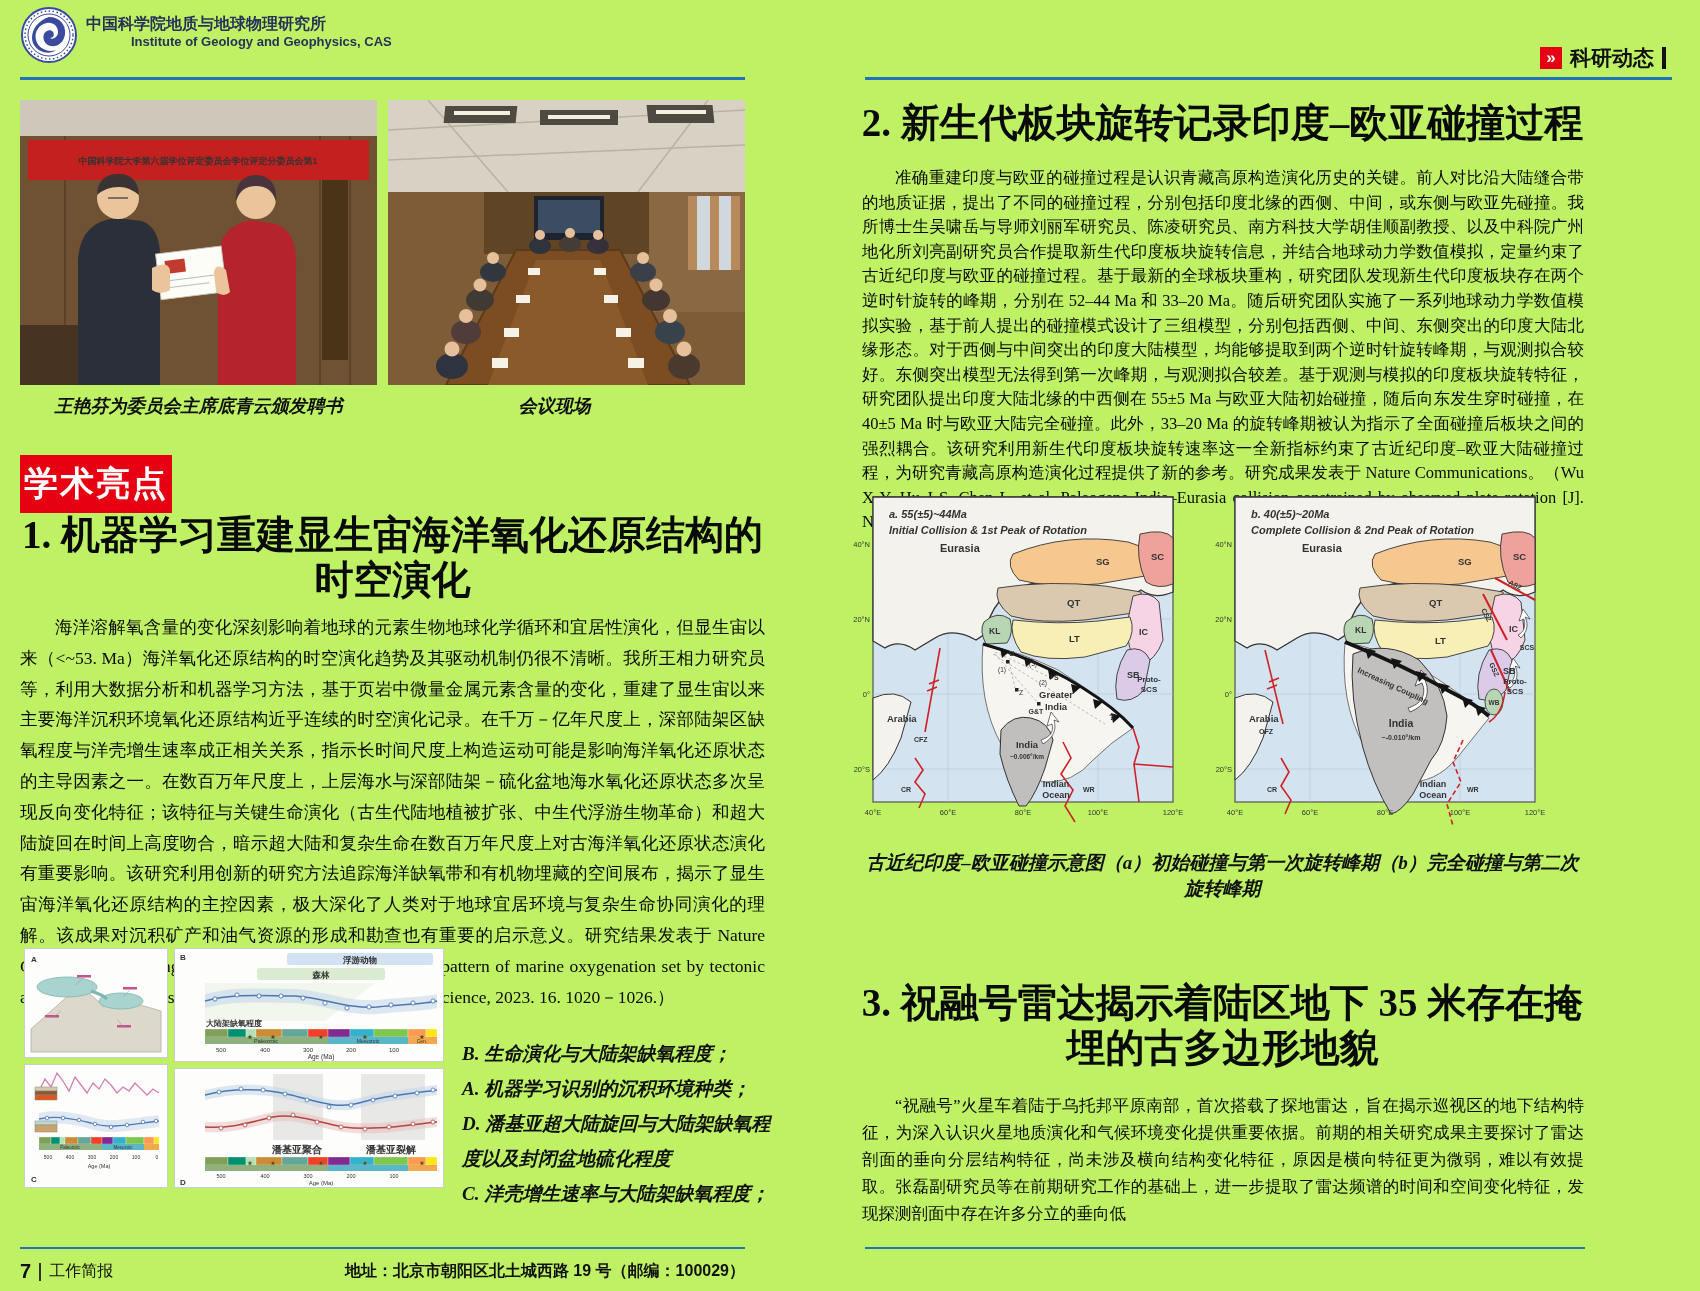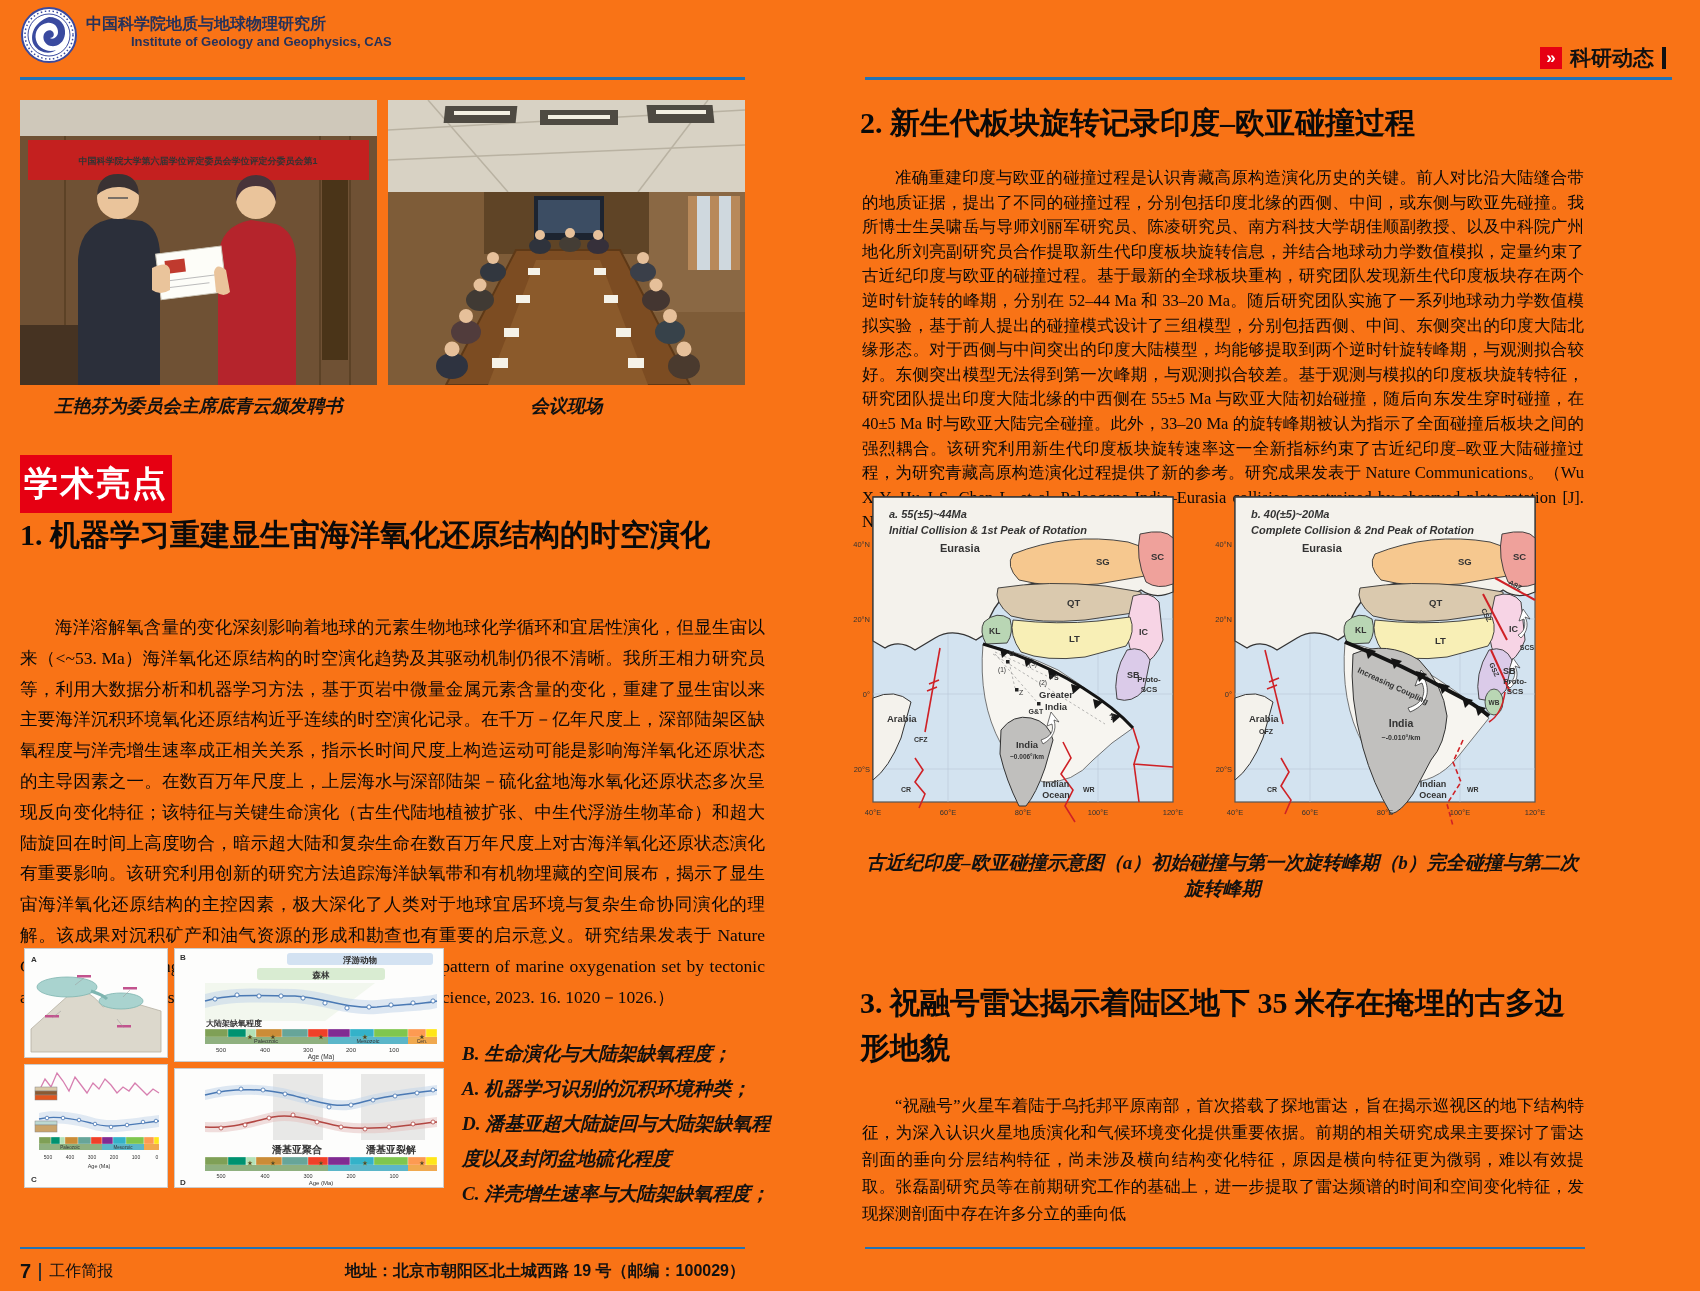--- a/index.html
+++ b/index.html
@@ -1,35 +1,35 @@
 <!DOCTYPE html>
 <html><head>
 <meta charset="utf-8">
 <style>
   html,body{margin:0;padding:0;background:#fff;}
-  .sheet{position:relative;width:1700px;height:1291px;background:#f97316;overflow:hidden;
+  .sheet{position:relative;width:1700px;height:1291px;background:#bef264;overflow:hidden;
          font-family:"Liberation Serif",serif;color:#111;}
   .abs{position:absolute;}
   
   .orgcn{font-family:"Liberation Sans",sans-serif;font-weight:bold;font-size:16px;color:#27325a;line-height:1.25;}
   .orgen{font-family:"Liberation Sans",sans-serif;font-weight:bold;font-size:13px;color:#27325a;margin-left:45px;}
   .tagwrap{display:flex;align-items:center;gap:8px;font-family:"Liberation Sans",sans-serif;}
   .tagbox{width:22px;height:22px;background:#e60012;color:#fff;font-weight:bold;font-size:17px;
           display:flex;align-items:center;justify-content:center;}
   .taglabel{font-size:21px;font-weight:bold;color:#111;}
   .tagbar{width:4px;height:22px;background:#111;}
   .rule{background:#2273b5;height:3px;}
   .frule{background:#2273b5;height:2px;}
   
   .photo{display:block;border:0;}
   .pcap{font-style:italic;font-weight:bold;font-size:18px;text-align:center;color:#111;}
   
   .badge{background:#e60012;color:#fff;font-family:"Liberation Sans",sans-serif;
          font-weight:bold;font-size:34px;padding:6px 4px;display:inline-block;letter-spacing:2px;}
-  .h1{font-weight:bold;font-size:30px;text-align:left;line-height:45px;color:#0a0a0a;}
+  .h1{font-weight:bold;font-size:39px;text-align:center;line-height:45px;color:#0a0a0a;}
   .para{font-size:17.5px;line-height:30.8px;text-align:justify;text-indent:2em;color:#0a0a0a;}
   .para2{font-size:16.5px;line-height:24.6px;text-align:justify;text-indent:2em;color:#0a0a0a;}
   .para3{font-size:16.5px;line-height:27px;text-align:justify;text-indent:2em;color:#0a0a0a;}
   
   .figgrid{display:flex;gap:6px;}
   .figcol{display:flex;flex-direction:column;gap:6px;}
   .panel{background:#fdfdfc;border:1px solid #ccc;}
   .figcaps{font-style:italic;font-weight:bold;font-size:19px;line-height:35px;color:#111;}
   .mapcap{font-style:italic;font-weight:bold;font-size:19px;text-align:center;color:#111;}
   
@@ -161,21 +161,21 @@
       <ellipse cx="296" cy="266" rx="16" ry="13" fill="#4a3a2e"></ellipse>
         <circle cx="296" cy="249" r="7.5" fill="#e6c09a"></circle>
       <ellipse cx="152" cy="146" rx="11" ry="8" fill="#2f333c"></ellipse>
         <circle cx="152" cy="135" r="5" fill="#e6c09a"></circle>
       <ellipse cx="182" cy="144" rx="11" ry="8" fill="#443d35"></ellipse>
         <circle cx="182" cy="133" r="5" fill="#e6c09a"></circle>
       <ellipse cx="210" cy="146" rx="11" ry="8" fill="#36303a"></ellipse>
         <circle cx="210" cy="135" r="5" fill="#e6c09a"></circle>
     </g>
   </svg>
-  <div class="abs pcap" style="left:388px;top:394px;width:357px;">会议现场</div>
+  <div class="abs pcap" style="left:376px;top:394px;width:357px;">会议现场</div>
 
   <div class="abs" style="left:20px;top:455px;">
     <span class="badge">学术亮点</span>
   </div>
   <div class="abs h1" style="left:20px;top:512px;width:745px;">1.  机器学习重建显生宙海洋氧化还原结构的时空演化</div>
   <div class="abs para" style="left:20px;top:612px;width:745px;">海洋溶解氧含量的变化深刻影响着地球的元素生物地球化学循环和宜居性演化，但显生宙以来（&lt;~53. Ma）海洋氧化还原结构的时空演化趋势及其驱动机制仍很不清晰。我所王相力研究员等，利用大数据分析和机器学习方法，基于页岩中微量金属元素含量的变化，重建了显生宙以来主要海洋沉积环境氧化还原结构近乎连续的时空演化记录。在千万－亿年尺度上，深部陆架区缺氧程度与洋壳增生速率成正相关关系，指示长时间尺度上构造运动可能是影响海洋氧化还原状态的主导因素之一。在数百万年尺度上，上层海水与深部陆架－硫化盆地海水氧化还原状态多次呈现反向变化特征；该特征与关键生命演化（古生代陆地植被扩张、中生代浮游生物革命）和超大陆旋回在时间上高度吻合，暗示超大陆和复杂生命在数百万年尺度上对古海洋氧化还原状态演化有重要影响。该研究利用创新的研究方法追踪海洋缺氧带和有机物埋藏的空间展布，揭示了显生宙海洋氧化还原结构的主控因素，极大深化了人类对于地球宜居环境与复杂生命协同演化的理解。该成果对沉积矿产和油气资源的形成和勘查也有重要的启示意义。研究结果发表于 Nature Geoscience。（Wang X L, Algeo T J, Li C, et al. Spatial pattern of marine oxygenation set by tectonic and ecological drivers over the Phanerozoic[J]. Nature Geoscience, 2023. 16. 1020－1026.）</div>
 
   <div class="abs figgrid" style="left:24px;top:948px;">
     <div class="figcol">
 

